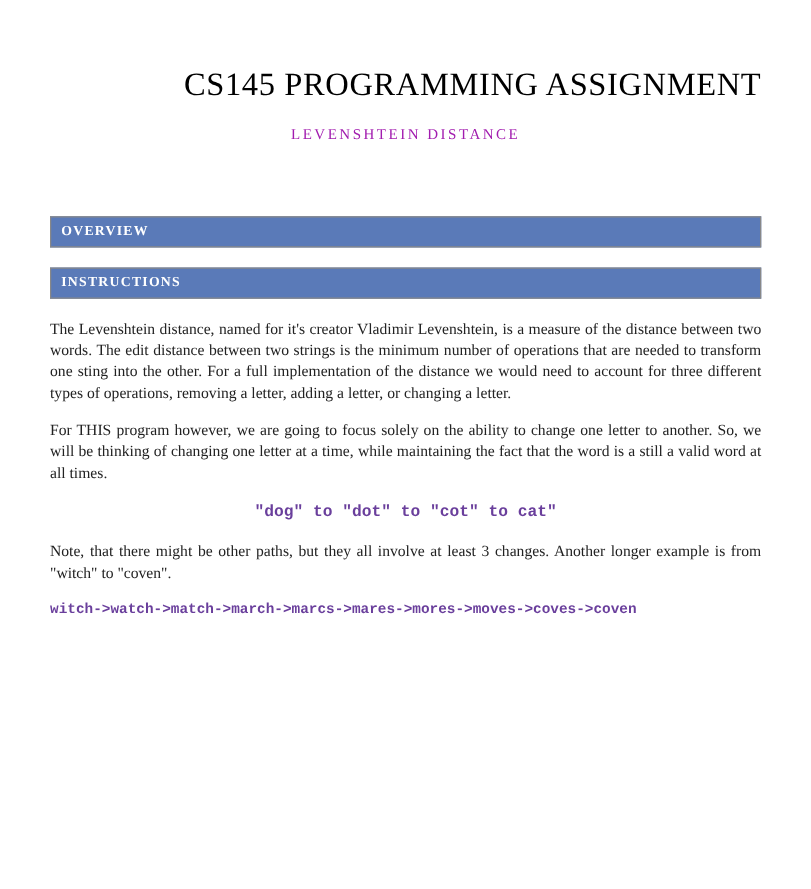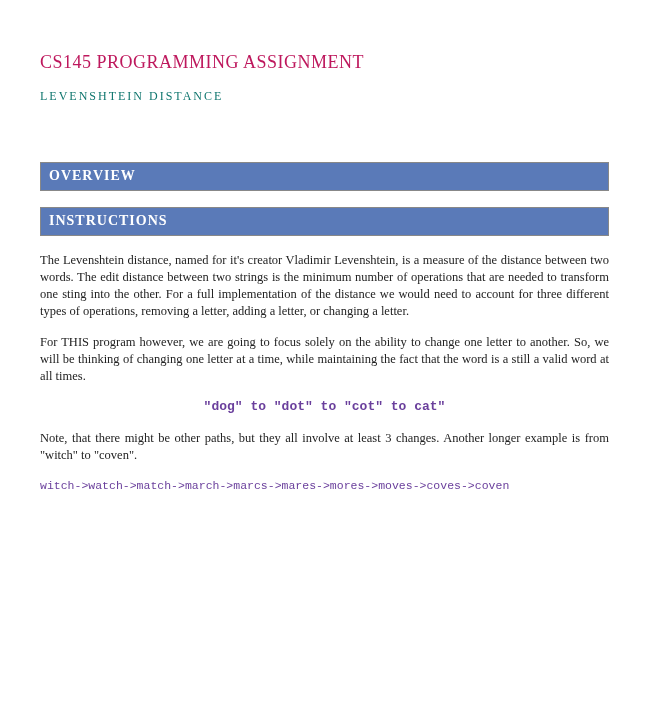--- a/index.html
+++ b/index.html
@@ -7,40 +7,40 @@
     width: 649px;
     height: 711px;
     background: #fff;
     font-family: Georgia, 'Times New Roman', serif;
     font-size: 12.5px;
     color: #222;
     padding: 50px 40px 20px 40px;
     line-height: 1.35;
   }
   .title {
-    text-align: left;
-    font-size: 18px;
-    color: #be185d;
+    text-align: right;
+    font-size: 26px;
+    color: #000000;
     letter-spacing: 0.5px;
     font-weight: normal;
     margin-bottom: 14px;
     font-family: Georgia, serif;
   }
   .subtitle {
-    text-align: left;
+    text-align: center;
     font-size: 12px;
     letter-spacing: 2px;
-    color: #0f766e;
+    color: #a21caf;
     margin-bottom: 58px;
   }
   .section-header {
     background: #5a7ab8;
     color: #fff;
     font-weight: bold;
-    font-size: 14px;
+    font-size: 11px;
     letter-spacing: 1px;
     padding: 4px 8px;
     border: 1px solid #888;
     margin-bottom: 16px;
   }
   .para {
     margin-bottom: 14px;
     text-align: justify;
   }
   .code {
@@ -55,20 +55,21 @@
     font-weight: bold;
     font-size: 13px;
     margin: 12px 0 14px 0;
   }
   .chain-line {
     font-family: 'Courier New', monospace;
     color: #6a3f9c;
     font-size: 11.5px;
     margin-bottom: 14px;
     white-space: nowrap;
+    font-weight: bold;
   }
   .content-block { margin-bottom: 10px; }
 </style>
 </head>
 <body>
 
 <div class="title">CS145 PROGRAMMING ASSIGNMENT</div>
 <div class="subtitle">LEVENSHTEIN DISTANCE</div>
 
 <div class="section-header">OVERVIEW</div>

